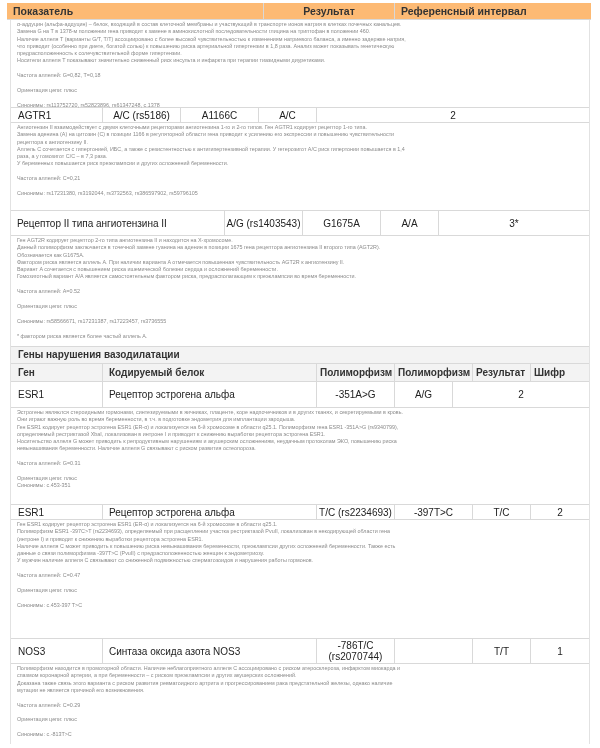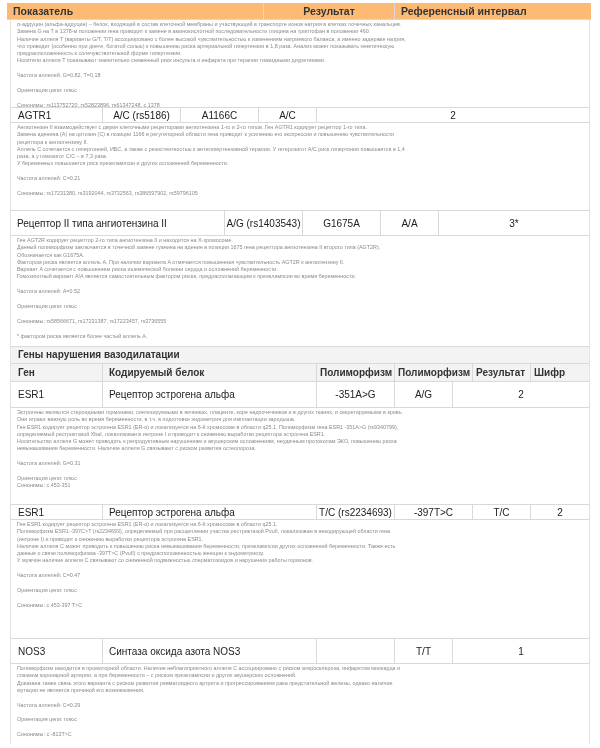--- a/index.html
+++ b/index.html
@@ -166,20 +166,21 @@
       <p>Частота аллелей: C=0.47</p>
       <div class="gap"></div>
       <p>Ориентация цепи: плюс</p>
       <div class="gap"></div>
       <p>Синонимы: c.453-397 T&gt;C</p>
     </div>
 
     <div class="row" style="height:24px;">
       <div class="g">NOS3</div>
       <div class="p">Синтаза оксида азота NOS3</div>
+      <div class="m">-786T/C (rs2070744)</div>
       <div class="l"></div>
       <div class="r">T/T</div>
       <div class="s">1</div>
     </div>
     <div class="desc" style="height:80px;">
       <p>Полиморфизм находится в промоторной области. Наличие неблагоприятного аллеля C ассоциировано с риском атеросклероза, инфарктом миокарда и</p>
       <p>спазмом коронарной артерии, а при беременности – с риском преэклампсии и других акушерских осложнений.</p>
       <p>Доказана также связь этого варианта с риском развития ревматоидного артрита и прогрессированием рака предстательной железы, однако наличие</p>
       <p>мутации не является причиной его возникновения.</p>
       <div class="gap"></div>

